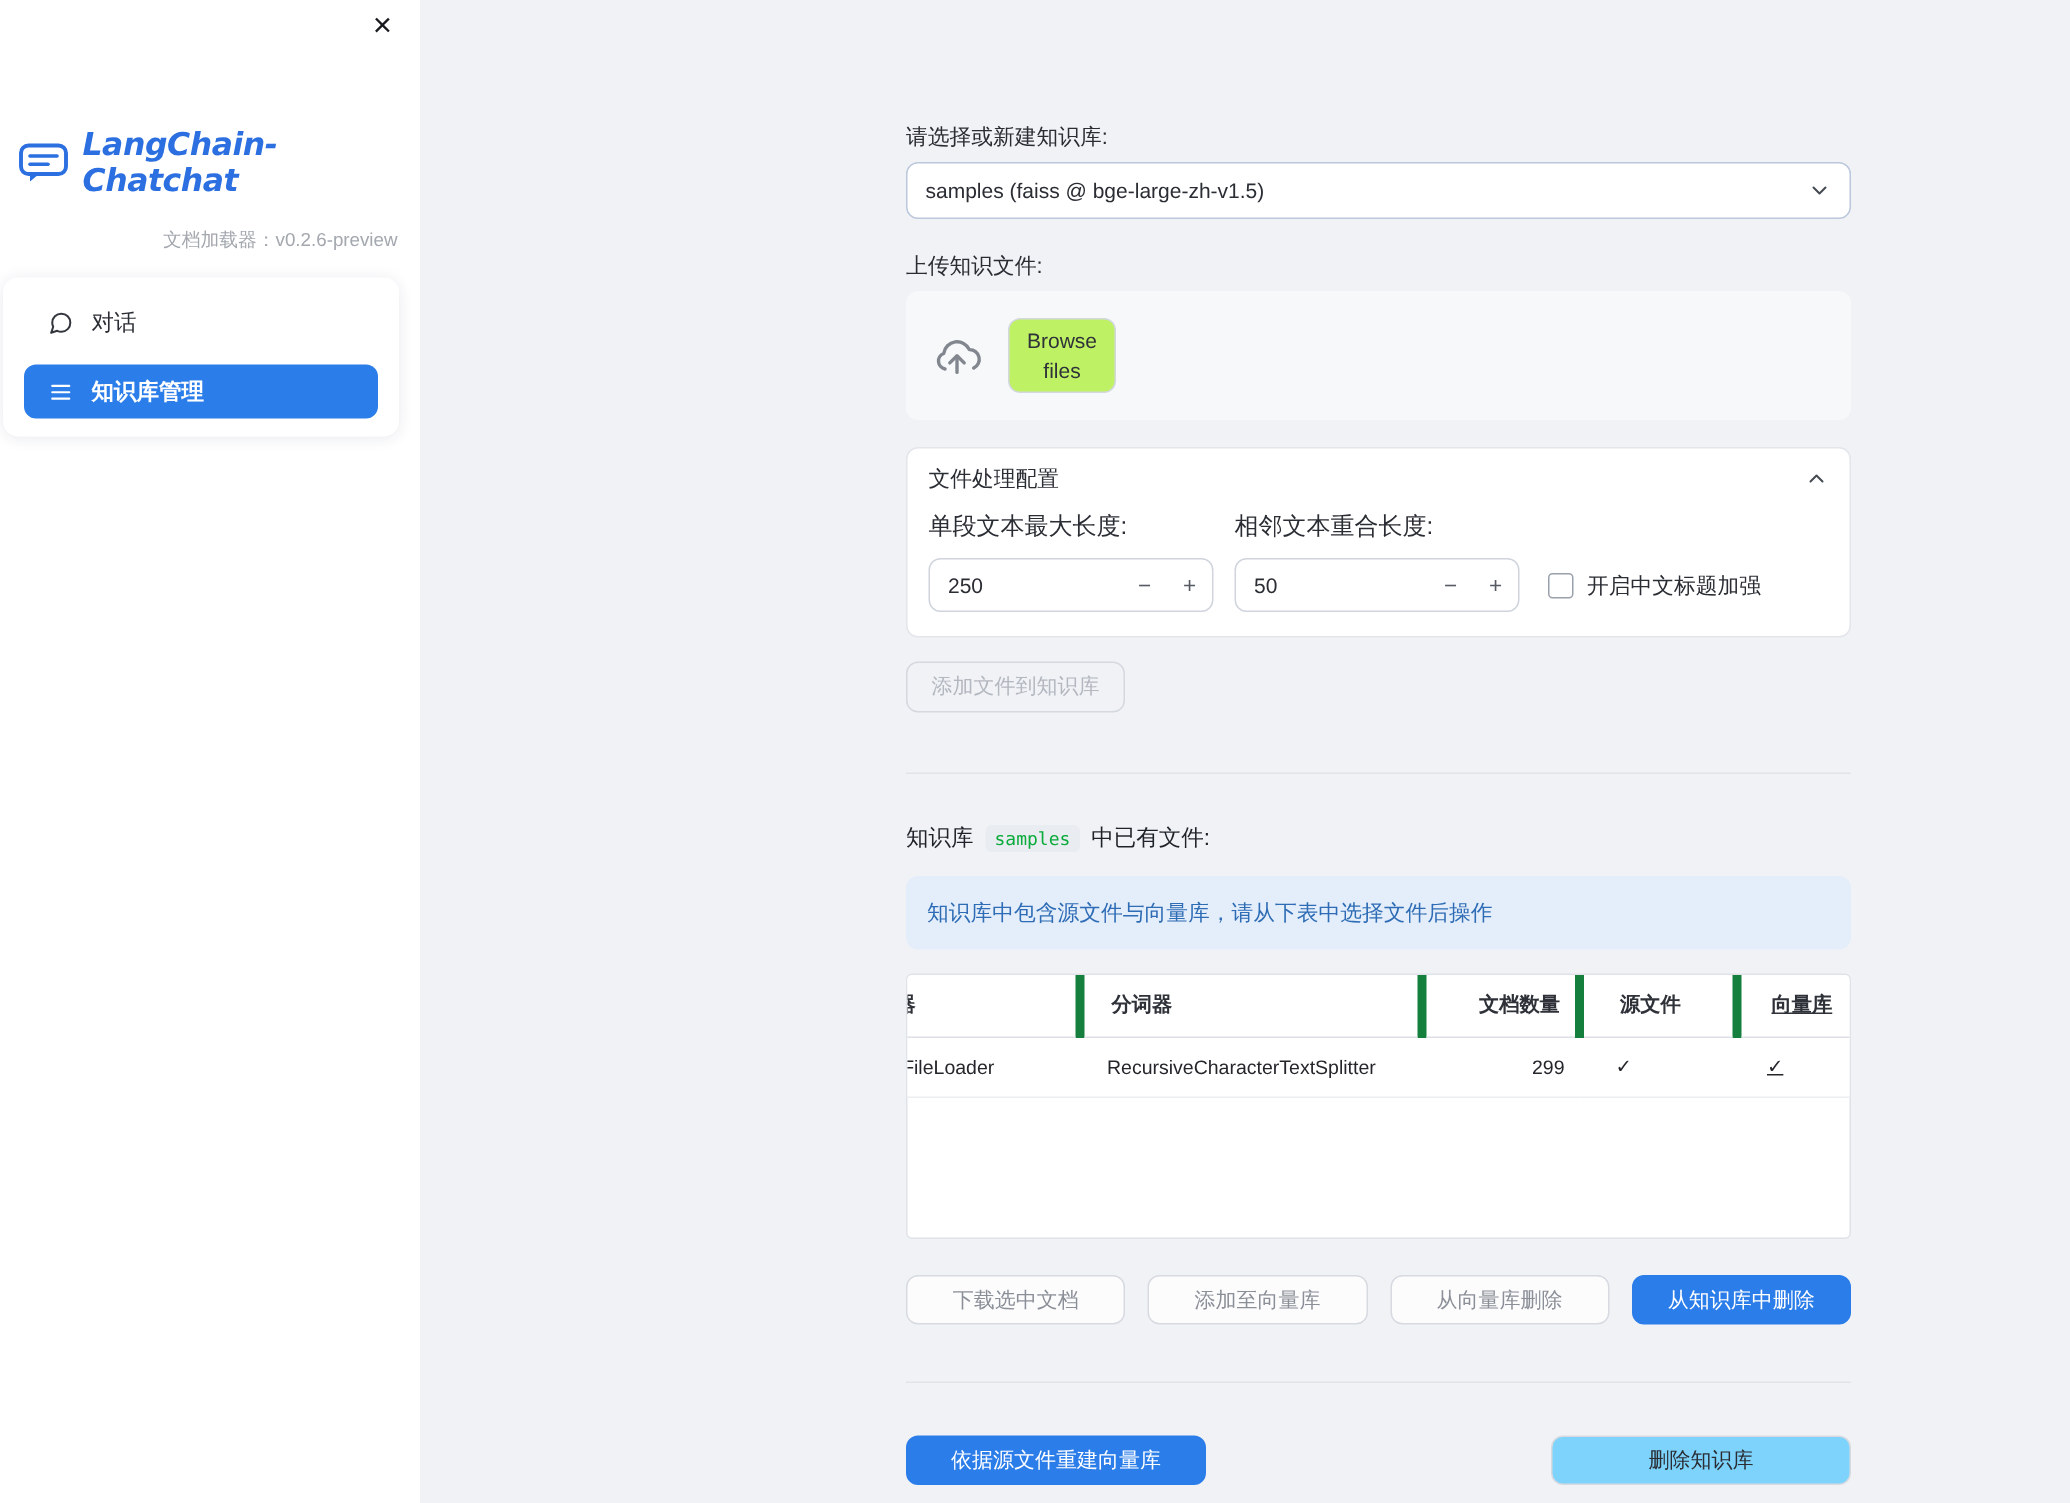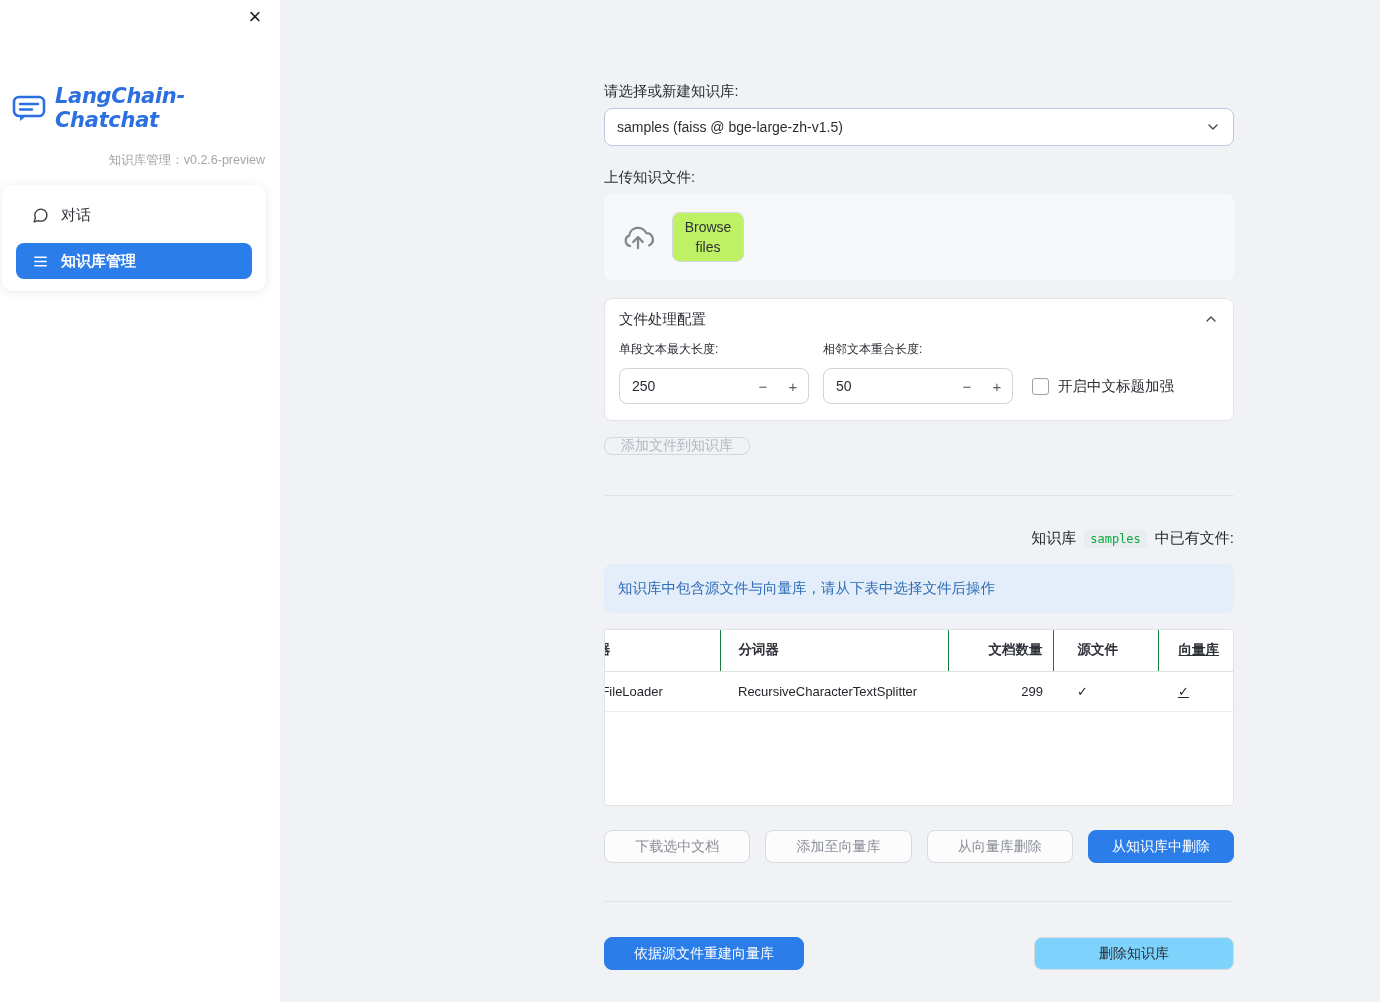--- a/index.html
+++ b/index.html
@@ -41,39 +41,39 @@
   .uploader-title{font-size:15px;color:#2f3238;margin-bottom:6px;}
   .uploader-limit{font-size:11.5px;color:#8d929b;line-height:1.5;max-width:474px;}
   .browse-btn{width:72px;min-height:50px;background:#bef264;border:1px solid #d3d7de;border-radius:8px;font-size:14px;color:#2f3238;display:flex;align-items:center;justify-content:center;text-align:center;padding:4px 8px;cursor:pointer;font-family:inherit;line-height:1.45;}
   
   .expander{background:#fff;border:1px solid #e3e5ea;border-radius:8px;margin-top:18px;}
   .expander-header{height:40px;display:flex;align-items:center;padding:0 14px;cursor:pointer;gap:40px;}
   .expander-title{font-size:14.5px;color:#2a2d33;flex:1;}
   .expander-body{padding:2px 14px 16px;}
   .cfg-row{display:flex;align-items:flex-end;}
   .cfg-col{width:190px;margin-right:14px;}
-  .cfg-label{font-size:12px;color:#2a2d33;margin-bottom:10px;}
+  .cfg-label{font-size:16px;color:#2a2d33;margin-bottom:10px;}
   .num-input{height:36px;border:1px solid #cfd4dd;border-radius:8px;background:#fff;display:flex;align-items:center;}
   .num-value{flex:1;padding-left:12px;font-size:14px;color:#2a2d33;}
   .num-btn{width:30px;text-align:center;color:#555a63;font-size:15px;cursor:pointer;user-select:none;}
   .cfg-check{height:36px;display:flex;align-items:center;margin-left:5px;}
   .checkbox-box{width:17px;height:17px;border:1px solid #9aa1ac;background:#fff;border-radius:3px;margin-right:9px;cursor:pointer;flex:none;}
   .checkbox-label{font-size:14.5px;color:#2a2d33;white-space:nowrap;}
   
-  .add-btn{margin-top:16px;height:18px;padding:4px 16px;background:transparent;border:1px solid #d5d8df;border-radius:8px;color:#b3b7bf;font-size:14px;display:inline-flex;align-items:center;cursor:not-allowed;font-family:inherit;}
+  .add-btn{margin-top:16px;height:34px;padding:4px 16px;background:transparent;border:1px solid #d5d8df;border-radius:8px;color:#b3b7bf;font-size:14px;display:inline-flex;align-items:center;cursor:not-allowed;font-family:inherit;}
   .divider{height:1px;background:#e1e3e8;margin-top:40px;}
   .divider.second{margin-top:38px;}
   
-  .existing{margin-top:33px;display:flex;align-items:center;font-size:15px;color:#1f2329;justify-content:flex-end;}
+  .existing{margin-top:33px;display:flex;align-items:center;font-size:15px;color:#1f2329;}
   .kb-code{font-family:"DejaVu Sans Mono","Liberation Mono",monospace;font-size:12px;color:var(--code-text);background:#e9ecf0;border-radius:4px;padding:2px 6px;margin:0 8px;}
   .info-box{margin-top:16px;background:var(--info-bg);border-radius:8px;padding:15px 14px;font-size:14.5px;color:var(--info-text);}
   
   .table-wrap{margin-top:16px;width:630px;height:177px;background:#fff;border:1px solid #dfe2e7;border-radius:4px;overflow:hidden;}
   .table-wrap table{border-collapse:collapse;table-layout:fixed;width:718px;margin-left:-88px;}
-  .table-wrap th{padding:0 10px;text-align:left;font-weight:600;font-size:13.5px;color:#2e3138;height:41px;border-bottom:1px solid #dde0e5;border-right:1px solid #15803d;background:#fff;white-space:nowrap;overflow:hidden;}
+  .table-wrap th{padding:0 10px;text-align:left;font-weight:600;font-size:13.5px;color:#2e3138;height:41px;border-bottom:1px solid #dde0e5;border-right:6px solid #15803d;background:#fff;white-space:nowrap;overflow:hidden;}
   .table-wrap th:last-child{border-right:none;}
   .table-wrap td{padding:0 10px;font-size:13px;color:#24262b;height:40px;border-bottom:1px solid #eceef2;white-space:nowrap;overflow:hidden;background:#fff;}
   .table-wrap th:nth-child(1){padding-left:26px;}
   .table-wrap th:nth-child(2),.table-wrap td:nth-child(2){padding-left:18px;}
   .table-wrap th:nth-child(3),.table-wrap td:nth-child(3){text-align:right;padding-right:10px;}
   .table-wrap th:nth-child(4),.table-wrap td:nth-child(4){padding-left:24px;}
   .table-wrap th:nth-child(5),.table-wrap td:nth-child(5){padding-left:20px;text-decoration:underline;}
   
   .actions{margin-top:24px;display:grid;grid-template-columns:repeat(4,1fr);gap:15px;}
   .btn{height:33px;border-radius:8px;font-size:14px;display:flex;align-items:center;justify-content:center;cursor:pointer;font-family:inherit;white-space:nowrap;}
@@ -94,21 +94,21 @@
       <svg width="34" height="28" viewBox="0 0 34 28" fill="none">
         <rect x="2" y="3" width="30" height="19" rx="5" stroke="#2b6fe0" stroke-width="2.6"></rect>
         <path d="M8 22 L8 27 L14 22" fill="#2b6fe0"></path>
         <line x1="8" y1="10" x2="26" y2="10" stroke="#2b6fe0" stroke-width="2.4" stroke-linecap="round"></line>
         <line x1="8" y1="15.5" x2="20" y2="15.5" stroke="#2b6fe0" stroke-width="2.4" stroke-linecap="round"></line>
       </svg>
     </span>
     <span class="logo-text">LangChain-Chatchat</span>
   </div>
 
-  <div class="version">知识库管理：v0.2.6-preview</div>
+  <div class="version">文档加载器：v0.2.6-preview</div>
 
   <nav class="menu-card">
     <div class="menu-item">
       <span class="menu-icon">
         <svg width="17" height="17" viewBox="0 0 24 24" fill="none" stroke="#33373d" stroke-width="1.9" stroke-linecap="round" stroke-linejoin="round">
           <path d="M21 11.5a8.38 8.38 0 0 1-8.5 8.5 8.5 8.5 0 0 1-3.8-.9L3 21l1.9-5.7a8.38 8.38 0 0 1-.9-3.8 8.5 8.5 0 0 1 8.5-8.5 8.38 8.38 0 0 1 8.5 8.5z"></path>
         </svg>
       </span>
       <span>对话</span>
     </div>

